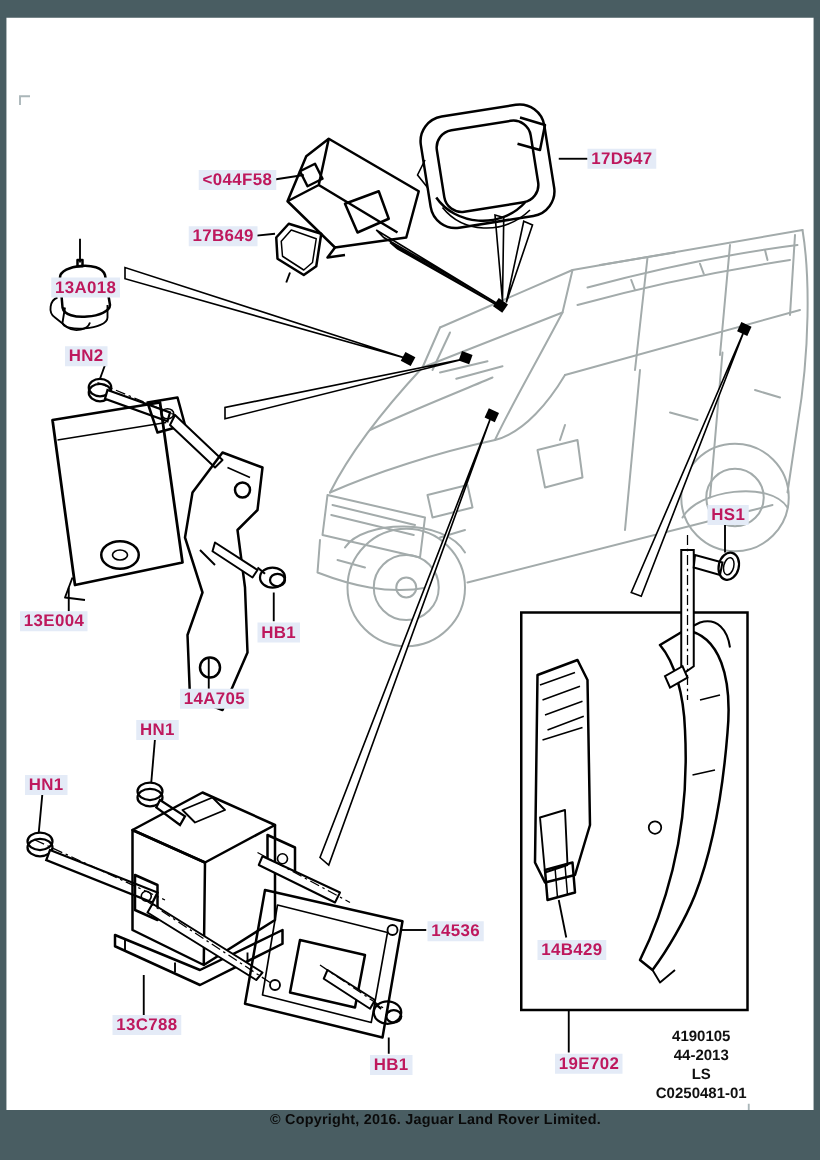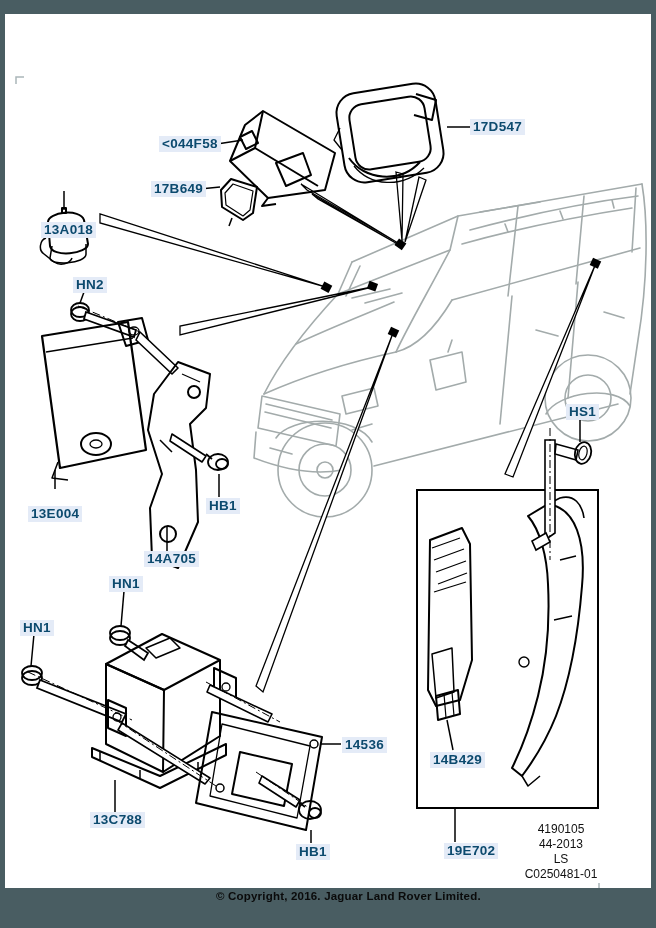--- a/index.html
+++ b/index.html
@@ -3,25 +3,25 @@
 <meta charset="utf-8">
 <style>
   html,body{margin:0;padding:0;background:#2e3b3e;}
   .canvas{position:relative;width:656px;height:928px;background:#495d62;overflow:hidden;
           font-family:"Liberation Sans","DejaVu Sans",sans-serif;}
   .paper{position:absolute;left:5px;top:14px;width:646px;height:874px;background:#ffffff;}
   .band-top{position:absolute;left:0;top:0;width:656px;height:14px;background:#495d62;}
   .band-bottom{position:absolute;left:0;top:888px;width:656px;height:40px;background:#495d62;}
   .rail{position:absolute;top:14px;width:5px;height:874px;background:#495d62;}
   svg{position:absolute;left:0;top:0;}
-  .plabel{position:absolute;background:#e4ebf7;color:#0c4a6e;font-weight:bold;
+  .plabel{position:absolute;background:#e4ebf7;color:#be185d;font-weight:bold;
           font-size:13.5px;line-height:16px;padding:0 3px;letter-spacing:.3px;
           white-space:nowrap;cursor:pointer;}
   .info{position:absolute;left:490px;top:822px;width:142px;text-align:center;
-        color:#111111;font-size:12px;font-weight:normal;line-height:15px;}
+        color:#111111;font-size:12px;font-weight:bold;line-height:15px;}
   .copyright{position:absolute;left:216px;top:890px;color:#0a0a0a;
              font-size:11.5px;font-weight:bold;letter-spacing:.2px;}
 </style>
 </head>
 <body>
 
 <div class="canvas">
   <div class="paper"></div>
   <div class="band-top"></div>
   <div class="rail" style="left:0;"></div>
@@ -243,22 +243,22 @@
         <ellipse cx="583" cy="453" rx="4" ry="7" transform="rotate(14 583 453)" stroke-width="1.2"></ellipse>
         <path d="M580,420 L580,442" stroke-width="1.5"></path>
       </g>
     </g>
   </svg>
 
   <div class="plabel" style="left:159px;top:136px;text-align:right;">&lt;044F58</div>
   <div class="plabel" style="left:470px;top:119px;">17D547</div>
   <div class="plabel" style="left:41px;top:174px;margin-top:48px;">13A018</div>
   <div class="plabel" style="left:151px;top:181px;">17B649</div>
-  <div class="plabel" style="left:73px;top:277px;">HN2</div>
-  <div class="plabel" style="left:28px;top:489px;margin-top:17px;">13E004</div>
+  <div class="plabel" style="left:52px;top:277px;">HN2</div>
+  <div class="plabel" style="left:16px;top:489px;">13E004</div>
   <div class="plabel" style="left:206px;top:498px;">HB1</div>
   <div class="plabel" style="left:144px;top:551px;">14A705</div>
   <div class="plabel" style="left:109px;top:576px;">HN1</div>
   <div class="plabel" style="left:20px;top:620px;">HN1</div>
   <div class="plabel" style="left:90px;top:812px;">13C788</div>
   <div class="plabel" style="left:296px;top:844px;">HB1</div>
   <div class="plabel" style="left:342px;top:737px;">14536</div>
   <div class="plabel" style="left:430px;top:752px;">14B429</div>
   <div class="plabel" style="left:444px;top:843px;">19E702</div>
   <div class="plabel" style="left:566px;top:404px;">HS1</div>

